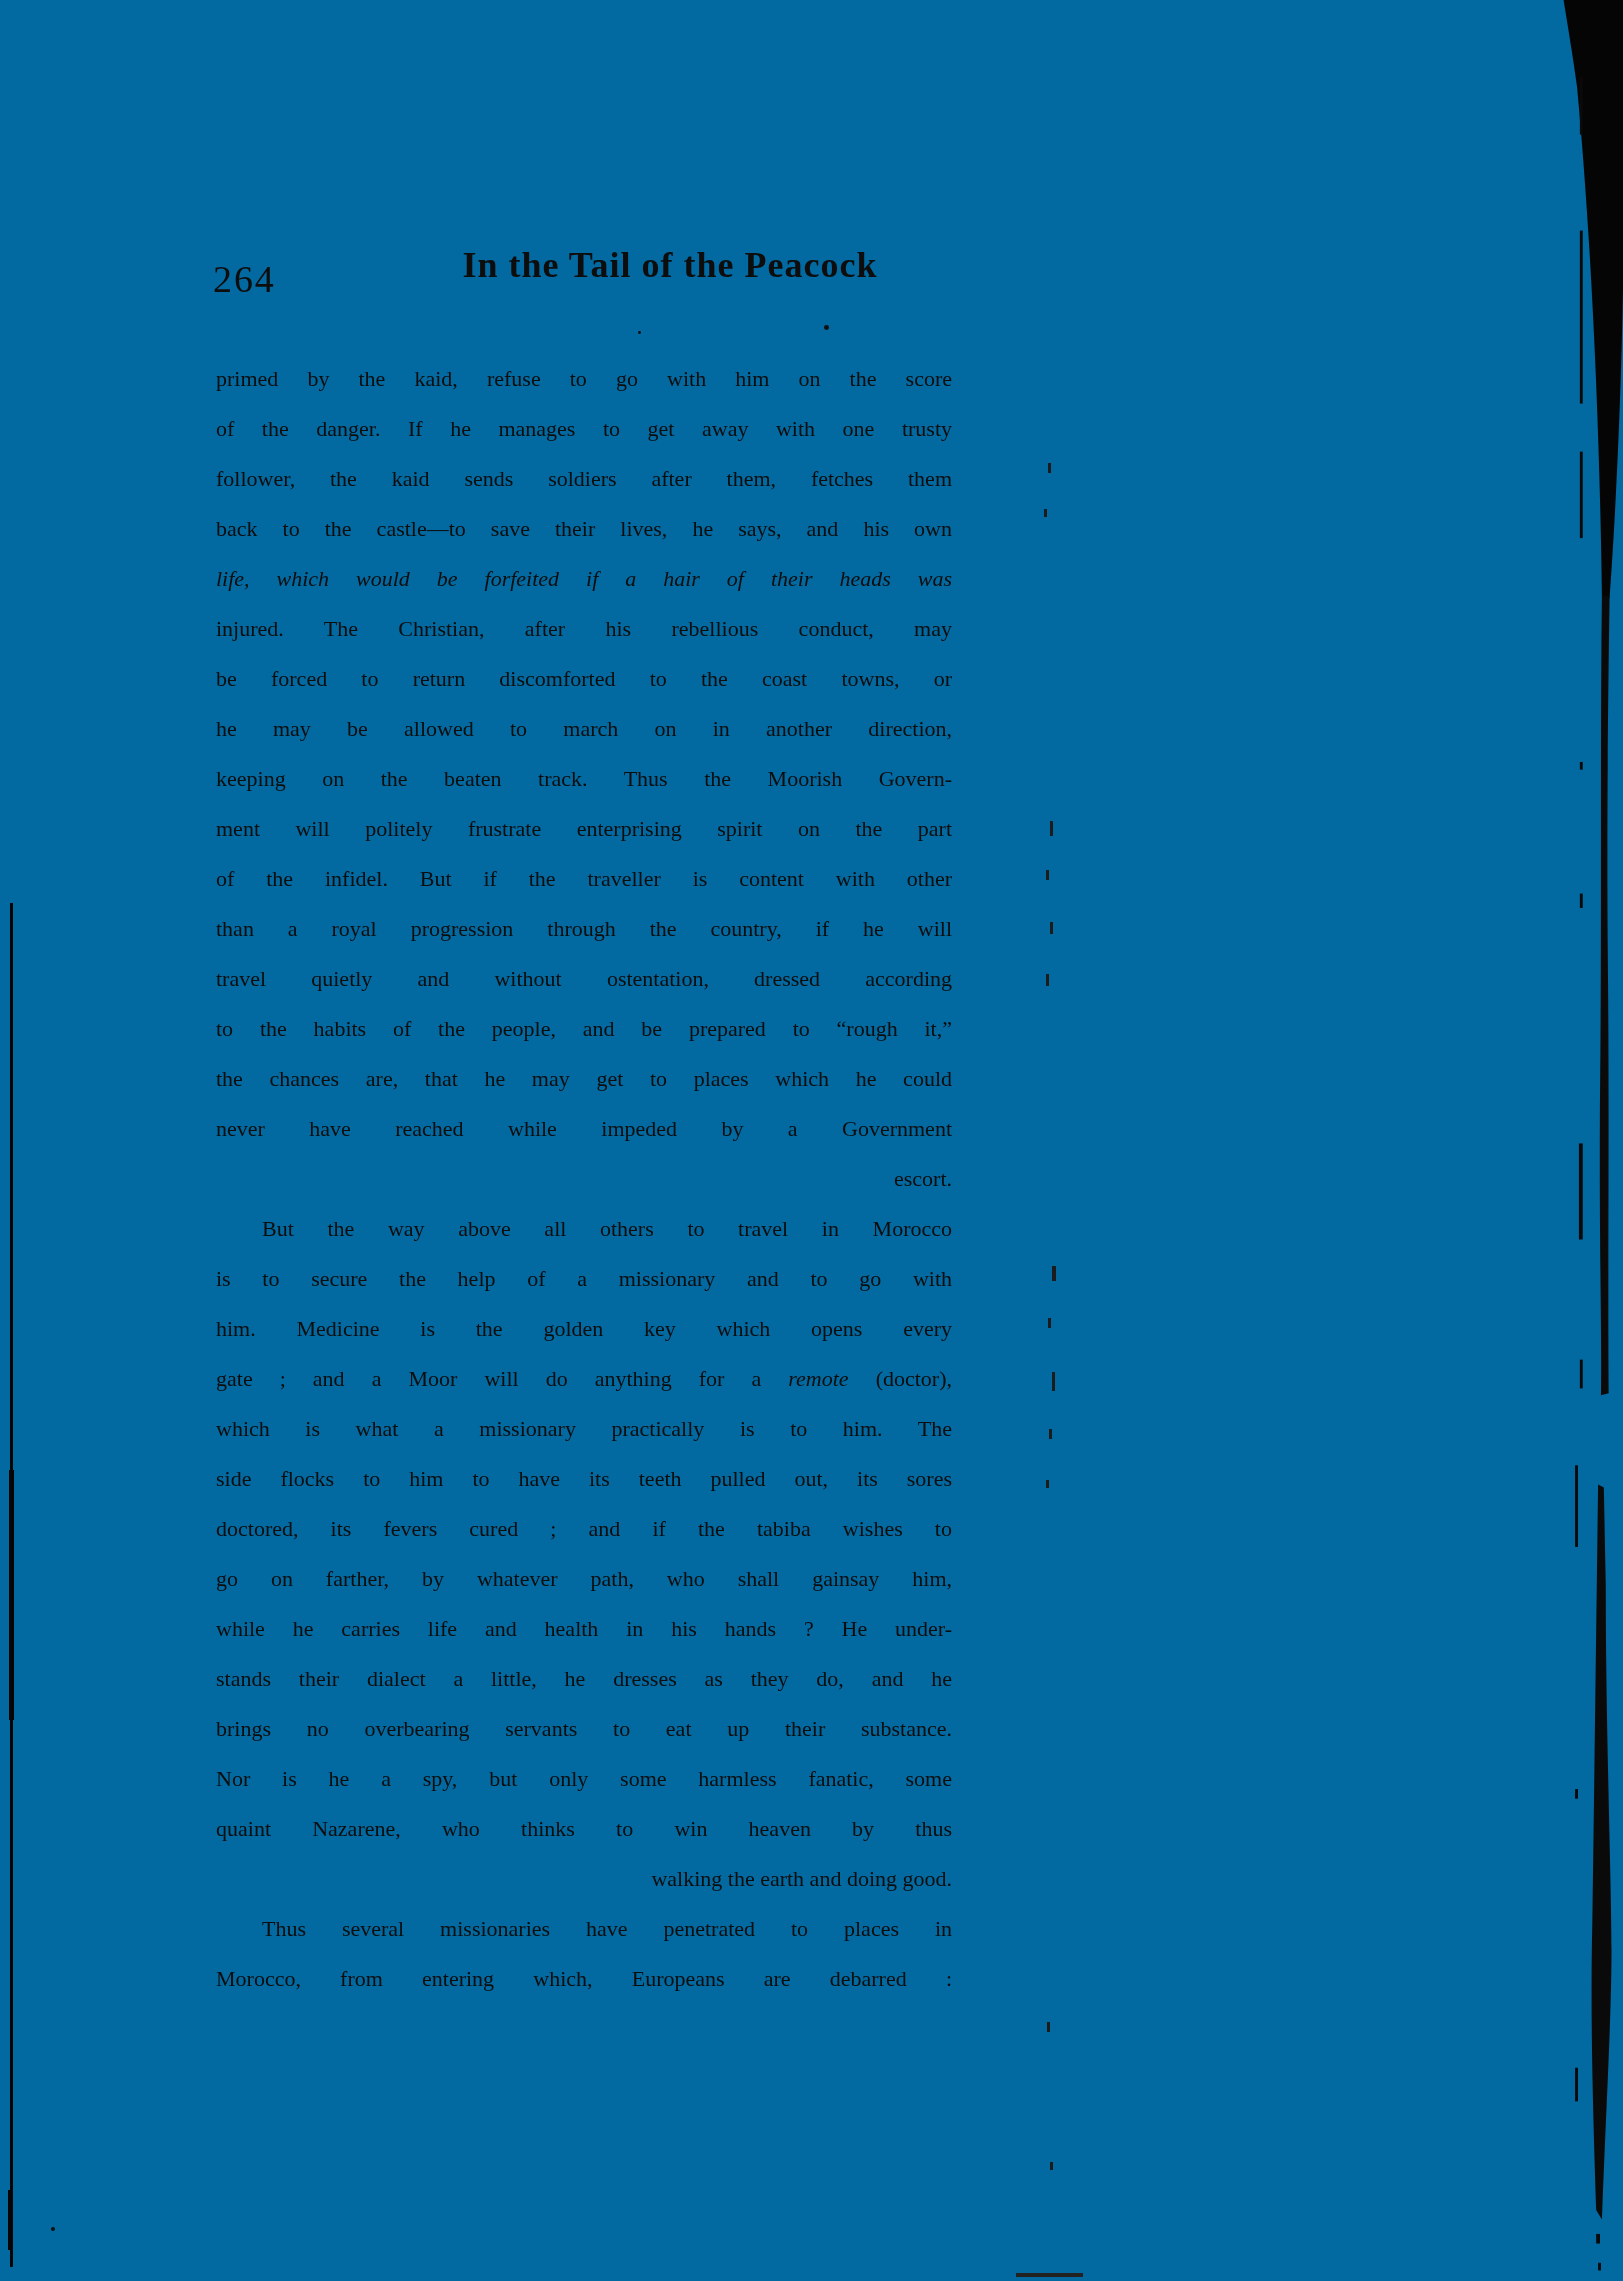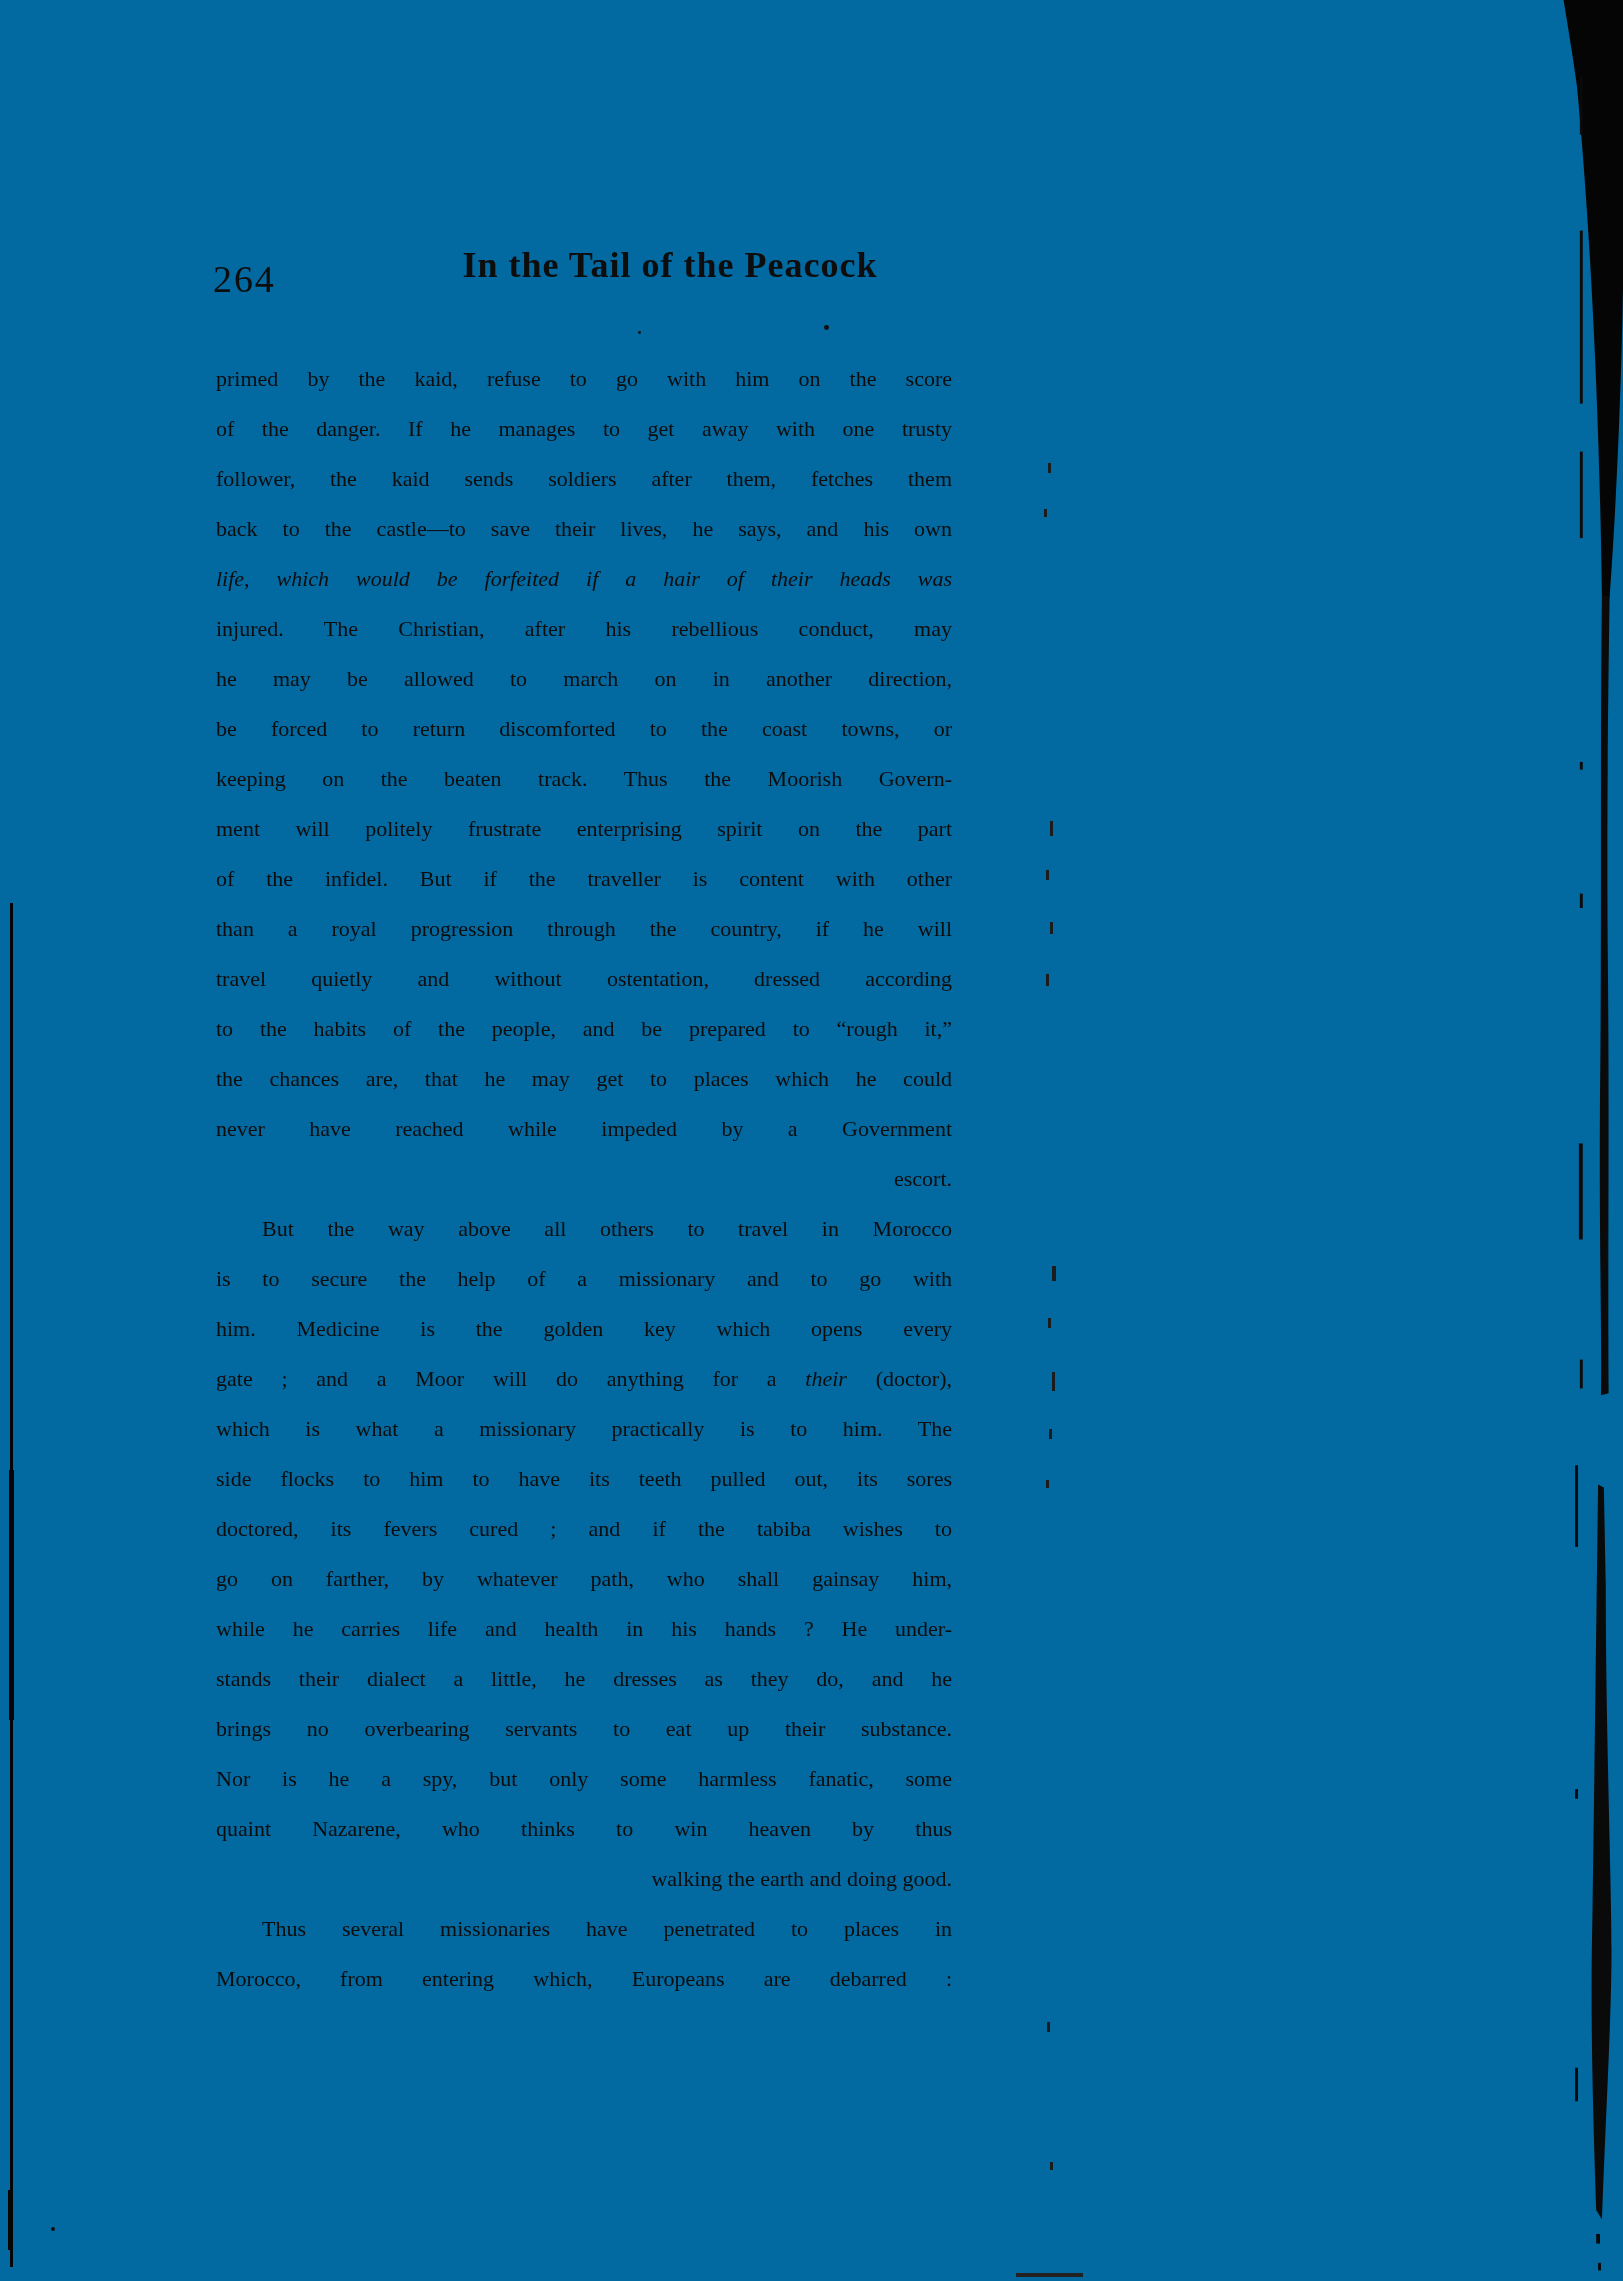--- a/index.html
+++ b/index.html
@@ -48,35 +48,35 @@
   <div class="pagenum">264</div>
   <div class="running-title">In the Tail of the Peacock</div>
 
   <div class="text-block">
       <div class="line justify"><span>primed by the kaid, refuse to go with him on the score</span></div>
       <div class="line justify"><span>of the danger.  If he manages to get away with one trusty</span></div>
       <div class="line justify"><span>follower, the kaid sends soldiers after them, fetches them</span></div>
       <div class="line justify"><span>back to the castle—to save their lives, he says, and his own</span></div>
       <div class="line justify"><i>life, which would be forfeited if a hair of their heads was</i></div>
       <div class="line justify"><span>injured.  The Christian, after his rebellious conduct, may</span></div>
+      <div class="line justify"><span>be forced to return discomforted to the coast towns, or</span></div>
       <div class="line justify"><span>he may be allowed to march on in another direction,</span></div>
-      <div class="line justify"><span>be forced to return discomforted to the coast towns, or</span></div>
       <div class="line justify"><span>keeping on the beaten track.  Thus the Moorish Govern-</span></div>
       <div class="line justify"><span>ment will politely frustrate enterprising spirit on the part</span></div>
       <div class="line justify"><span>of the infidel.  But if the traveller is content with other</span></div>
       <div class="line justify"><span>than a royal progression through the country, if he will</span></div>
       <div class="line justify"><span>travel quietly and without ostentation, dressed according</span></div>
       <div class="line justify"><span>to the habits of the people, and be prepared to “rough it,”</span></div>
       <div class="line justify"><span>the chances are, that he may get to places which he could</span></div>
       <div class="line justify"><span>never have reached while impeded by a Government</span></div>
       <div class="line"><span>escort.</span></div>
       <div class="line justify indent"><span>But the way above all others to travel in Morocco</span></div>
       <div class="line justify"><span>is to secure the help of a missionary and to go with</span></div>
       <div class="line justify"><span>him.  Medicine is the golden key which opens every</span></div>
-      <div class="line justify"><span>gate ; and a Moor will do anything for a </span><i>their</i><span> (doctor),</span></div>
+      <div class="line justify"><span>gate ; and a Moor will do anything for a </span><i>remote</i><span> (doctor),</span></div>
       <div class="line justify"><span>which is what a missionary practically is to him.  The</span></div>
       <div class="line justify"><span>side flocks to him to have its teeth pulled out, its sores</span></div>
       <div class="line justify"><span>doctored, its fevers cured ; and if the tabiba wishes to</span></div>
       <div class="line justify"><span>go on farther, by whatever path, who shall gainsay him,</span></div>
       <div class="line justify"><span>while he carries life and health in his hands ?  He under-</span></div>
       <div class="line justify"><span>stands their dialect a little, he dresses as they do, and he</span></div>
       <div class="line justify"><span>brings no overbearing servants to eat up their substance.</span></div>
       <div class="line justify"><span>Nor is he a spy, but only some harmless fanatic, some</span></div>
       <div class="line justify"><span>quaint Nazarene, who thinks to win heaven by thus</span></div>
       <div class="line"><span>walking the earth and doing good.</span></div>

